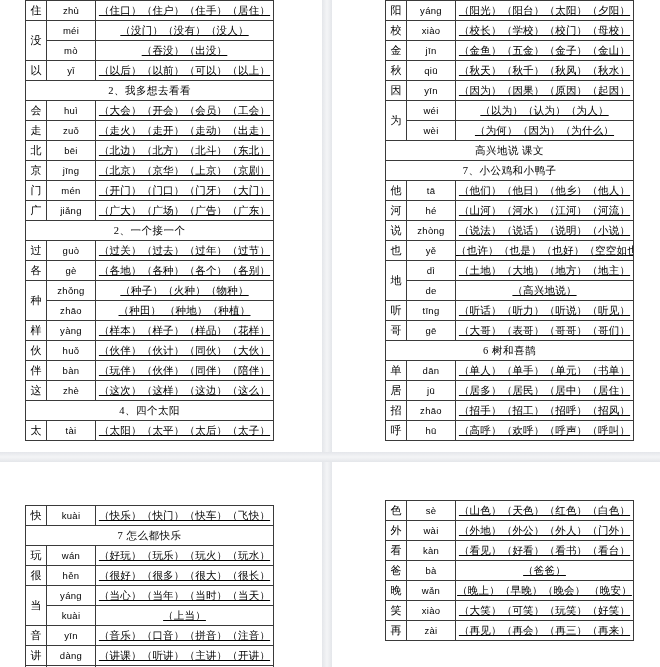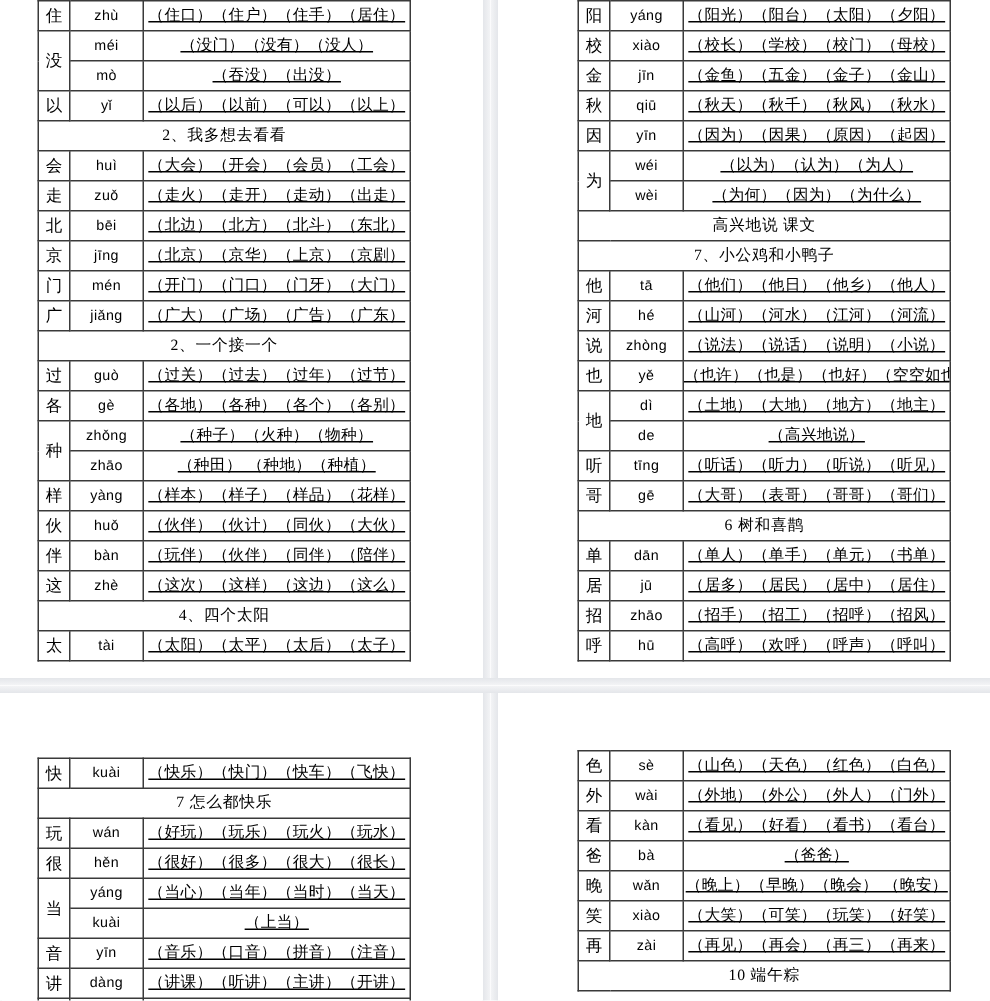--- a/index.html
+++ b/index.html
@@ -398,23 +398,20 @@
           <tr>
             <td class="c-char">笑</td>
             <td class="c-pin tall">xiào</td>
             <td class="c-words tall">（大笑）（可笑）（玩笑）（好笑）</td>
           </tr>
           <tr>
             <td class="c-char">再</td>
             <td class="c-pin">zài</td>
             <td class="c-words">（再见）（再会）（再三）（再来）</td>
           </tr>
-          <tr>
-            <td class="c-title" colspan="3">10 端午粽</td>
-          </tr>
         </tbody>
     </table>
   </div>
 
   <div class="gap-v"></div>
   <div class="gap-h"></div>
 
 </div>
 
 </body></html>

